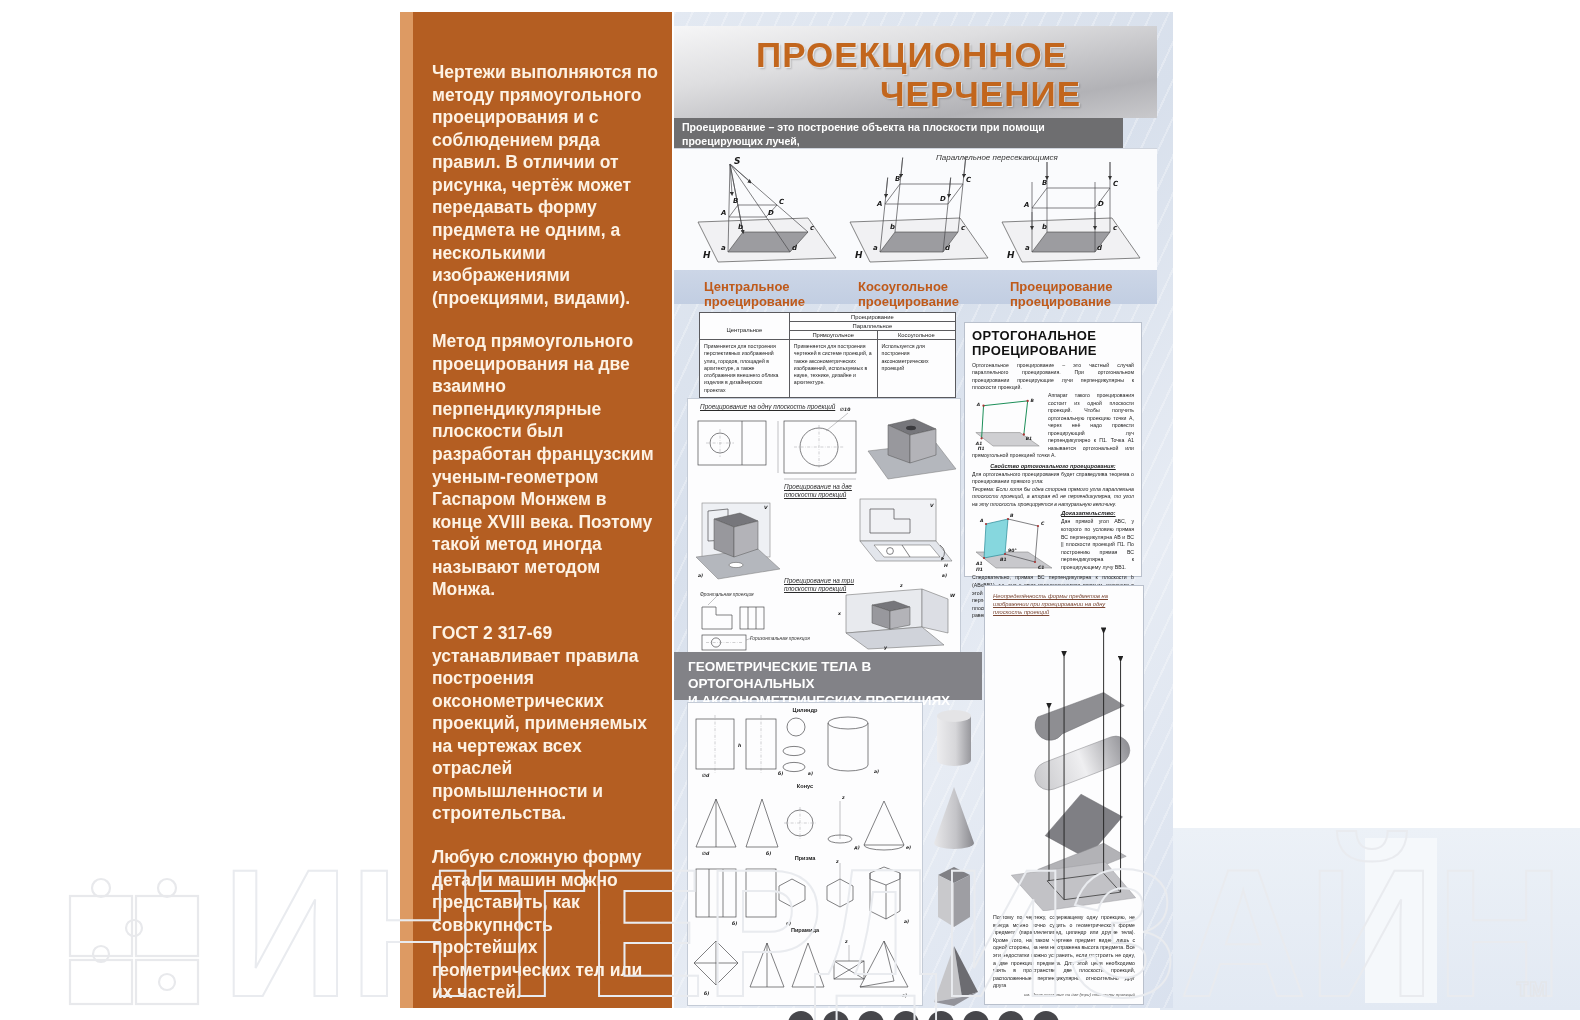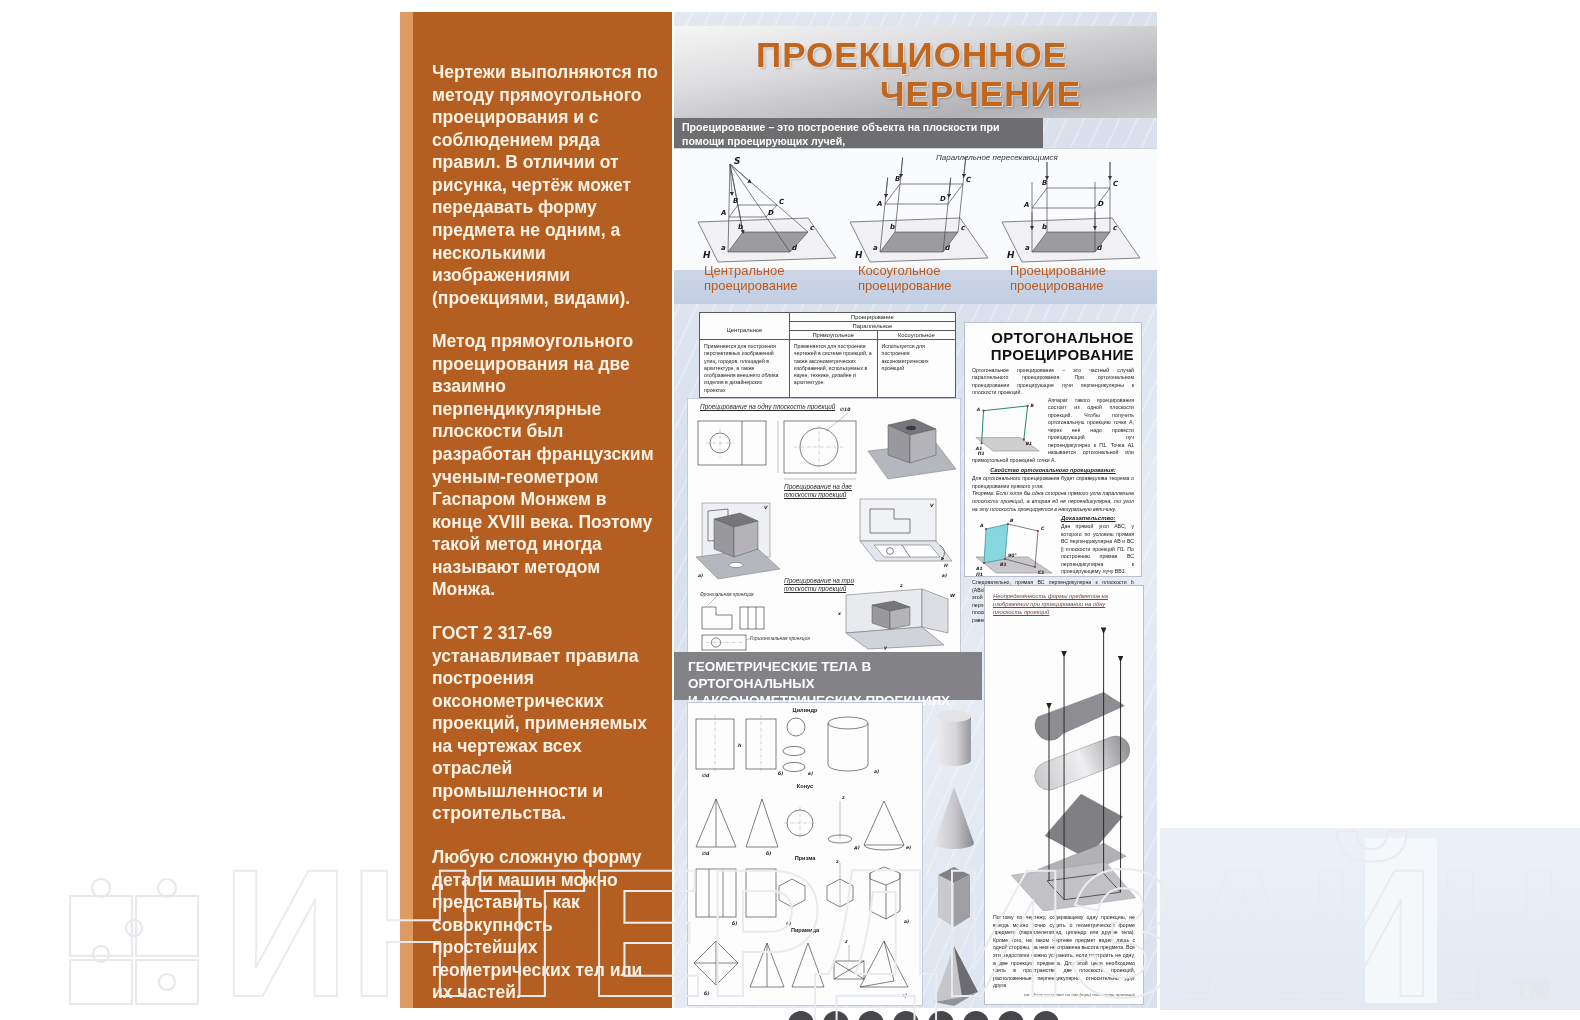--- a/index.html
+++ b/index.html
@@ -12,56 +12,56 @@
     color:transparent;-webkit-text-stroke:2px #e9ebef;white-space:nowrap;z-index:60;pointer-events:none;transform:scaleX(.97);transform-origin:left;}
   .wm-tm{left:1516px;top:972px;font-weight:bold;font-size:26px;color:transparent;-webkit-text-stroke:1.5px #e4e6ea;z-index:60;}
   .wm-puzzle{left:58px;top:850px;z-index:60;}
   
   .sidebar{left:400px;top:12px;width:272px;height:996px;background:#b45e22;}
   .sidebar .strip{position:absolute;left:0;top:0;width:13px;height:100%;background:#dd9a63;}
   .sidebar .txt{position:absolute;left:32px;top:36px;width:228px;color:#fdf2e4;font-weight:bold;font-size:17.5px;line-height:1.29;}
   .sidebar .txt p{margin:13px 0 21px 0;}
   
   .main{left:674px;top:12px;width:483px;height:996px;
-    background:linear-gradient(135deg,#e3e9f2 0%,#d8e0ec 38%,#e7ecf4 68%,#d9e1ee 100%);}
+    background:linear-gradient(135deg,#e3e9f2 0%,#d8e0ec 38%,#e7ecf4 68%,#d9e1ee 100%);padding-left:16px;}
   .main:before{content:"";position:absolute;inset:0;
     background:repeating-linear-gradient(115deg,rgba(255,255,255,.28) 0 2px,transparent 2px 16px);}
   .titleband{left:0;top:14px;width:483px;height:92px;
     background:linear-gradient(170deg,#f6f6f7 0%,#dedee0 35%,#b2b2b6 78%,#c9c9cc 100%);}
   .title1,.title2{position:absolute;font-weight:bold;font-size:35px;letter-spacing:1px;color:#c2661d;
     text-shadow:1px 1px 0 rgba(255,255,255,.65),2px 2px 2px rgba(0,0,0,.18);}
   .title1{left:82px;top:9px;}
   .title2{left:206px;top:48px;}
-  .defbar{left:0;top:106px;width:369px;height:33px;background:#6e6e70;color:#fff;font-weight:bold;
+  .defbar{left:0;top:106px;width:449px;height:33px;background:#6e6e70;color:#fff;font-weight:bold;
     font-size:10.6px;line-height:1.3;padding:3px 0 0 8px;box-sizing:border-box;}
   .diagstrip{left:0;top:136px;width:483px;height:122px;background:#fafbfd;border-top:1px solid #cfd4dd;}
   .par-label{left:262px;top:141px;font-style:italic;font-size:8px;color:#333;}
   .diag{position:absolute;top:142px;}
   .labelband{left:0;top:258px;width:483px;height:34px;background:linear-gradient(180deg,#ccd6e7,#c2cee2);}
-  .plabel{position:absolute;top:252px;width:150px;color:#bf5a1a;font-weight:normal;font-size:13px;line-height:1.12;}
+  .plabel{position:absolute;top:268px;width:150px;color:#bf5a1a;font-weight:bold;font-size:13px;line-height:1.12;}
   
   .ptable{left:25px;top:300px;width:257px;border-collapse:collapse;background:#fdfdfe;}
   .ptable td{border:0.7px solid #5a5a5e;font-size:5.8px;color:#222;text-align:center;vertical-align:middle;padding:1px 2px;}
   .ptable td.body{font-size:5.2px;text-align:left;vertical-align:top;line-height:1.4;padding:3px 4px;height:48px;}
   
   .midpanel{left:13px;top:386px;width:272px;height:254px;background:#fdfdfe;border:1px solid #c4cbd6;}
   .midlabel{position:absolute;font-style:italic;font-size:6.4px;color:#2a2a2a;text-decoration:underline;line-height:1.25;}
   .smlabel{position:absolute;font-style:italic;font-size:4.8px;color:#333;}
   
   .banner{left:0;top:640px;width:308px;height:48px;background:#828287;color:#fff;font-weight:bold;
     font-size:13.5px;line-height:1.25;padding:7px 0 0 14px;box-sizing:border-box;}
   
   .bodiespanel{left:13px;top:690px;width:234px;height:302px;background:#fdfdfe;border:1px solid #c4cbd6;}
   .bodylabel{position:absolute;width:100%;text-align:center;font-size:5.6px;color:#222;font-weight:bold;}
   
   .solids{left:248px;top:692px;width:64px;height:308px;display:flex;flex-direction:column;justify-content:space-between;align-items:center;}
   
   .orthopanel{left:290px;top:310px;width:178px;height:255px;background:#fdfdfe;border:1px solid #b9c0cc;
     padding:5px 7px;box-sizing:border-box;color:#222;}
-  .orthopanel h3{margin:1px 0 3px 0;text-align:right;font-size:15px;letter-spacing:.4px;line-height:1.15;color:#111;}
+  .orthopanel h3{margin:1px 0 3px 0;text-align:left;font-size:13px;letter-spacing:.4px;line-height:1.15;color:#111;}
   .orthopanel .t{font-size:5.2px;line-height:1.45;text-align:justify;}
   .orthopanel .hd{font-size:5.6px;font-weight:bold;font-style:italic;text-decoration:underline;text-align:center;margin:3px 0 2px 0;}
   .orthopanel .hd2{font-size:6px;font-weight:bold;font-style:italic;text-decoration:underline;margin:2px 0;}
   .fl{float:left;margin:2px 4px 2px 0;}
   .ambpanel{left:310px;top:573px;width:160px;height:420px;background:#fdfdfe;border:1px solid #b9c0cc;
     padding:6px 8px;box-sizing:border-box;}
   .ambhead{font-size:5.8px;font-style:italic;text-decoration:underline;color:#7a4531;line-height:1.4;}
   .ambpar{font-size:5.2px;line-height:1.45;color:#222;text-align:justify;margin-top:3px;}
   .ambcredit{font-size:4.4px;color:#555;text-align:right;margin-top:2px;font-style:italic;}
   

